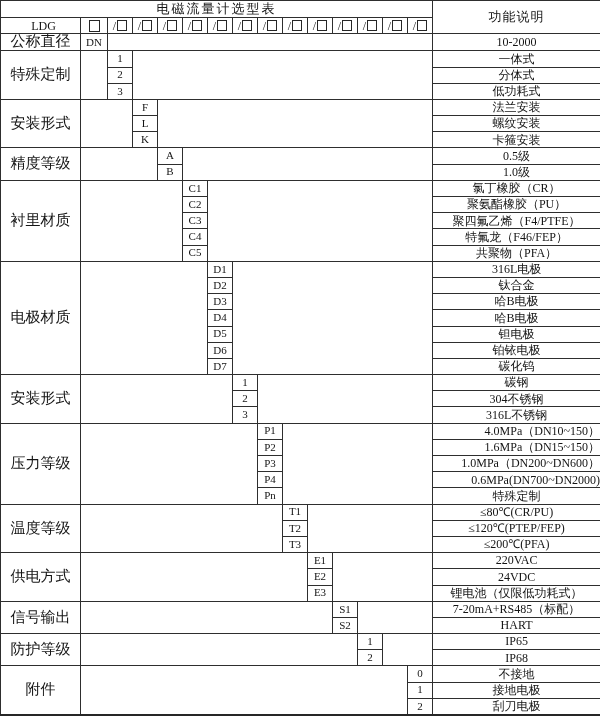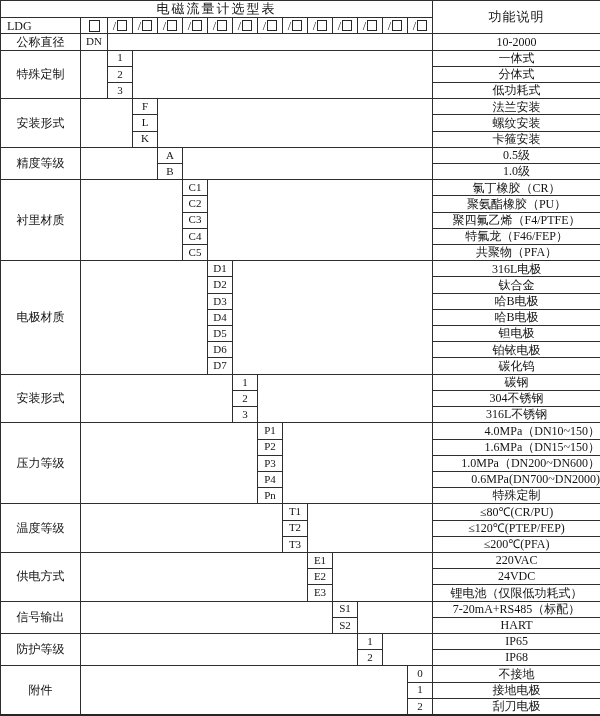--- a/index.html
+++ b/index.html
@@ -14,22 +14,22 @@
   }
   td {
     border:1px solid #2e2e2e; padding:0; margin:0;
     font-size:12px; line-height:1.05; text-align:center; vertical-align:middle;
     overflow:hidden; white-space:nowrap; color:#141414;
   }
   tr { height:16px; }
   tr.title-row { height:17px; }
   td.title { font-size:13px; letter-spacing:2px; }
   td.fn-header { font-size:13px; letter-spacing:1px; }
-  td.label { font-size:12px; letter-spacing:0px; }
-  td.model-prefix { text-align:left; padding-left:6px; font-size:12px; }
+  td.label { font-size:15px; letter-spacing:0px; }
+  td.model-prefix { text-align:center; padding-left:6px; font-size:12px; }
   td.fn { font-size:12px; }
   td.fn.left { text-align:right; padding-left:2px; }
   td.code { font-size:11px; }
   .slot-box {
     display:inline-block; width:10px; height:11px; box-sizing:border-box;
     border:1px solid #262626; vertical-align:middle; margin-top:-2px;
   }
   .slot-box.big { width:11px; height:12px; }
   .slash { display:inline-block; margin-right:1px; font-size:12px; }
 </style>

